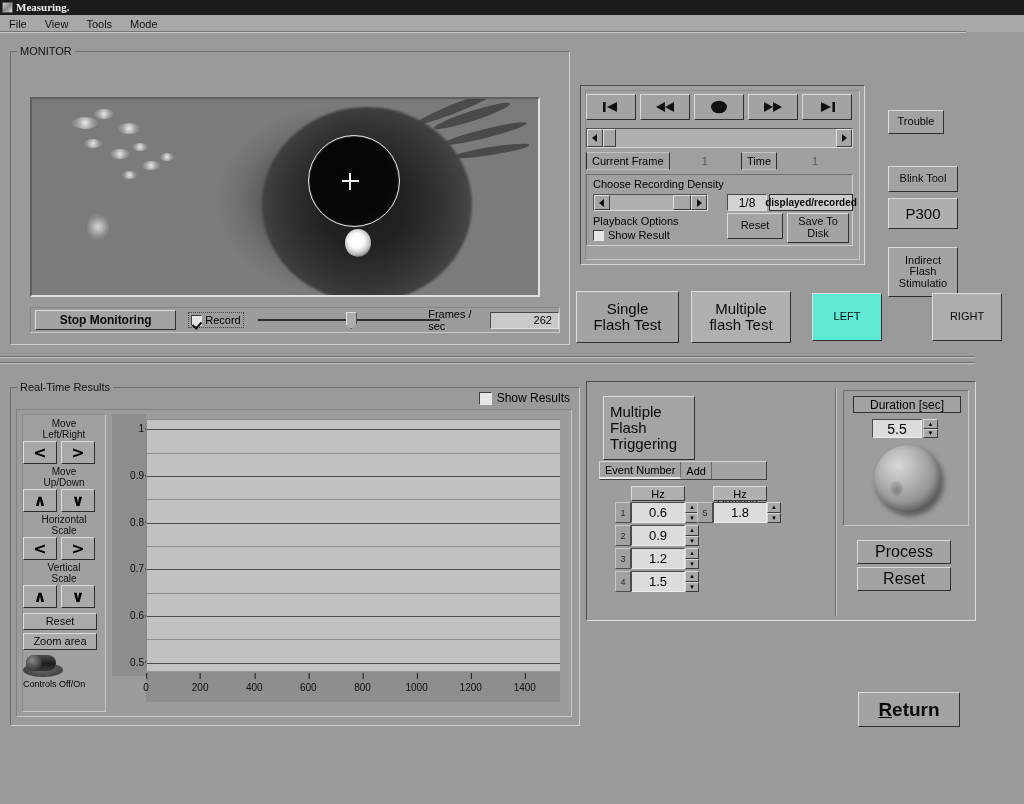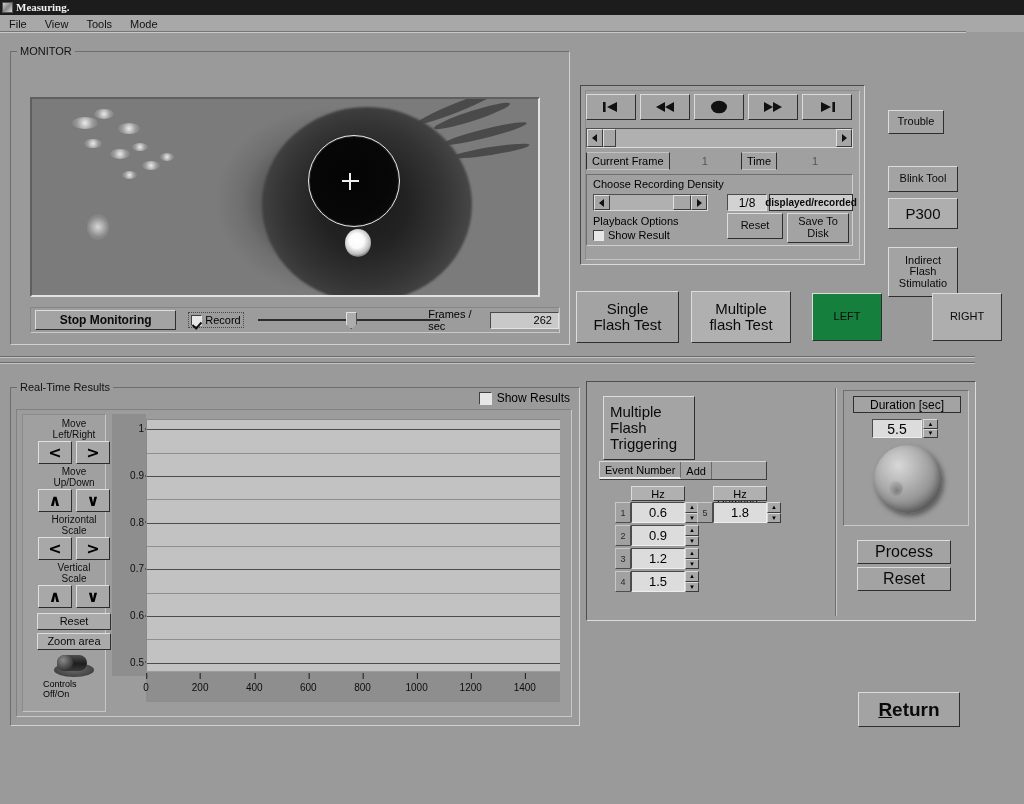--- a/index.html
+++ b/index.html
@@ -312,21 +312,21 @@
 
   
   #trouble-btn { position: absolute; left: 888px; top: 110px; width: 56px; height: 24px; font-size: 11px; }
   #blinktool-btn { position: absolute; left: 888px; top: 166px; width: 70px; height: 26px; font-size: 11px; }
   #p300-btn { position: absolute; left: 888px; top: 198px; width: 70px; height: 31px; font-size: 15px; background: #aeaeae; }
   #indirect-btn { position: absolute; left: 888px; top: 235px; width: 70px; height: 50px; font-size: 11px; flex-direction: column; margin-top: 12px; }
   #right-btn { position: absolute; left: 932px; top: 293px; width: 70px; height: 48px; font-size: 11px; background: #aeaeae; }
 
   #single-flash-btn { position: absolute; left: 576px; top: 291px; width: 103px; height: 52px; font-size: 15px; flex-direction: column; }
   #multi-flash-btn { position: absolute; left: 691px; top: 291px; width: 100px; height: 52px; font-size: 15px; flex-direction: column; background: #b0b0b0; }
-  #left-btn { position: absolute; left: 812px; top: 293px; width: 70px; height: 48px; font-size: 11px; background: #15803d; }
+  #left-btn { position: absolute; left: 812px; top: 293px; width: 70px; height: 48px; font-size: 11px; background: #5eead4; }
 
   #divider1 { position: absolute; left: 0px; top: 356px; width: 975px; height: 1px; background: #6b6b6b; }
   #divider1b { position: absolute; left: 0px; top: 357px; width: 975px; height: 1px; background: #c4c4c4; }
   #divider2 { position: absolute; left: 0px; top: 362px; width: 975px; height: 1px; background: #6b6b6b; }
   #divider2b { position: absolute; left: 0px; top: 363px; width: 975px; height: 1px; background: #c4c4c4; }
 
   
   #rtresults { left: 10px; top: 381px; width: 570px; height: 345px; }
   #showresults-wrap {
     position: absolute; right: 10px; top: 10px;
@@ -340,23 +340,22 @@
     border-top: 1px solid #818181; border-left: 1px solid #818181;
     border-right: 1px solid #c8c8c8; border-bottom: 1px solid #c8c8c8;
   }
 
   
   #ctrl-col {
     position: absolute; left: 5px; top: 4px; width: 84px; height: 298px;
     background: #a0a0a0;
     border-top: 1px solid #8a8a8a; border-left: 1px solid #8a8a8a;
     border-right: 1px solid #c6c6c6; border-bottom: 1px solid #c6c6c6;
-    display: flex; flex-direction: column; align-items: center;
+    display: flex; flex-direction: column; 
     padding-top: 3px;
-    padding-left: 20px;
   }
   .ctrl-cap {
     font-size: 10px; text-align: center; line-height: 11px; color: #0f0f0f;
     margin-bottom: 1px;
   }
   .ctrl-pair { display: flex; gap: 4px; margin-bottom: 2px; }
   .arrow-btn {
     width: 34px; height: 23px;
     background: #a8a8a8;
     border-top: 1px solid #e0e0e0; border-left: 1px solid #e0e0e0;

